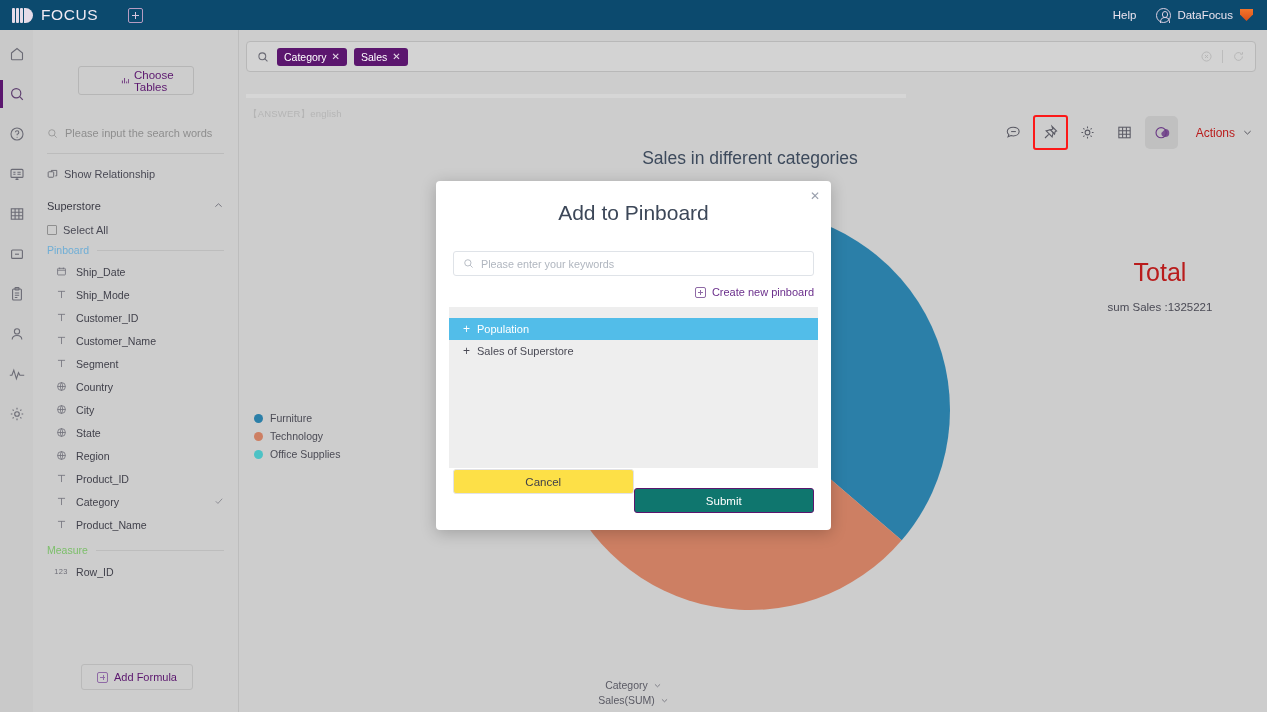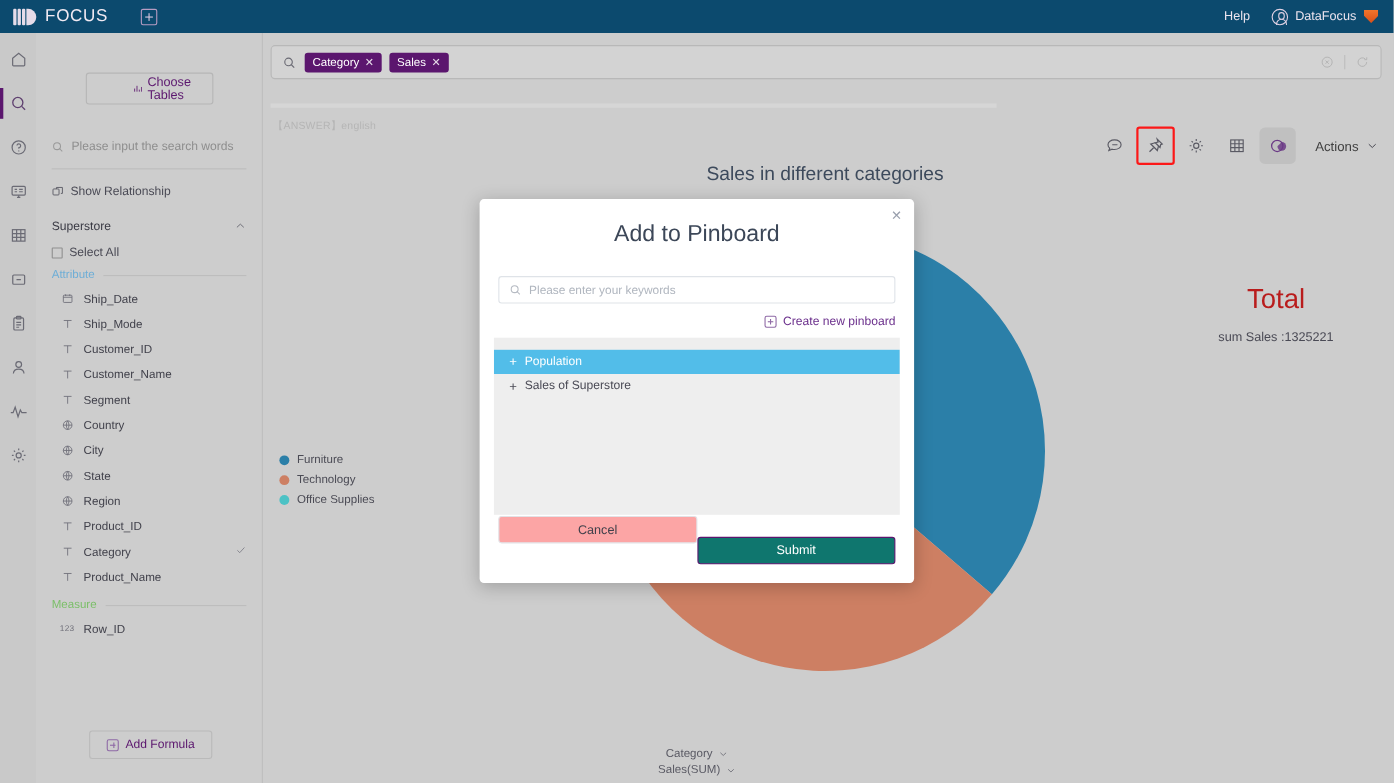--- a/index.html
+++ b/index.html
@@ -178,21 +178,21 @@
   }
   .tool {
     width: 33px; height: 33px; border-radius: 5px;
     display: flex; align-items: center; justify-content: center;
     color: #5a5a64; cursor: pointer;
   }
   .tool.active { background: #c0c0c0; color: #6b3a86; }
   .tool.flagged { outline: 2px solid #fc1818; outline-offset: -1px; border-radius: 2px; }
   .actions {
     margin-left: 14px; display: flex; align-items: center; gap: 7px;
-    font-size: 12px; color: #404040; cursor: pointer;
+    font-size: 12px; color: #b91c1c; cursor: pointer;
   }
 
   .chart-title {
     position: absolute; left: 0; right: 0; top: 118px;
     text-align: center; font-size: 17.5px; color: #3d4a5c;
   }
   .chart-title-wrap { width: 1022px; }
 
   .pie-wrap {
     position: absolute; left: 0; top: 0; width: 1028px; height: 682px;
@@ -264,21 +264,21 @@
   .pb-item .pplus { font-size: 12px; line-height: 1; }
   .modal-footer {
     position: absolute; left: 17px; right: 17px; bottom: 17px;
     display: flex; gap: 0;
   }
   .btn {
     height: 25px; flex: 1; display: flex; align-items: center;
     justify-content: center; font-size: 11.5px; cursor: pointer;
     border-radius: 3px;
   }
-  .btn-cancel { background: #fca5a5; border: 1px solid #e2e2e6; color: #40404a; }
+  .btn-cancel { background: #fde047; border: 1px solid #e2e2e6; color: #40404a; }
   .btn-submit { background: #0f766e; color: #fff; border: 1px solid #5b166e; margin-top: 19px; }
 </style>
 </head>
 <body>
 
 <div class="topbar">
   <div class="brand">
     <div class="brand-mark">
       <i class="b1"></i>
         <i class="b2"></i>
@@ -393,21 +393,21 @@
       <path d="M3 8.5L7 4.8l4 3.7"></path>
     </svg>
   </div>
 
   <div class="select-all">
     <span class="cbox"></span>
     <span>Select All</span>
   </div>
 
   <div class="group-label attr">
-    <span class="t">Attribute</span>
+    <span class="t">Pinboard</span>
     <span class="line"></span>
   </div>
 
   <div class="field-list" id="attr-list">
       <div class="field">
         <span class="ficon">
           <svg width="11" height="11" viewBox="0 0 14 14" fill="none" stroke="#6e6e78" stroke-width="1">
             <rect x="2" y="3" width="10" height="8.4" rx="1"></rect>
             <path d="M2 5.4h10M4.6 2v2M9.4 2v2"></path>
           </svg>

